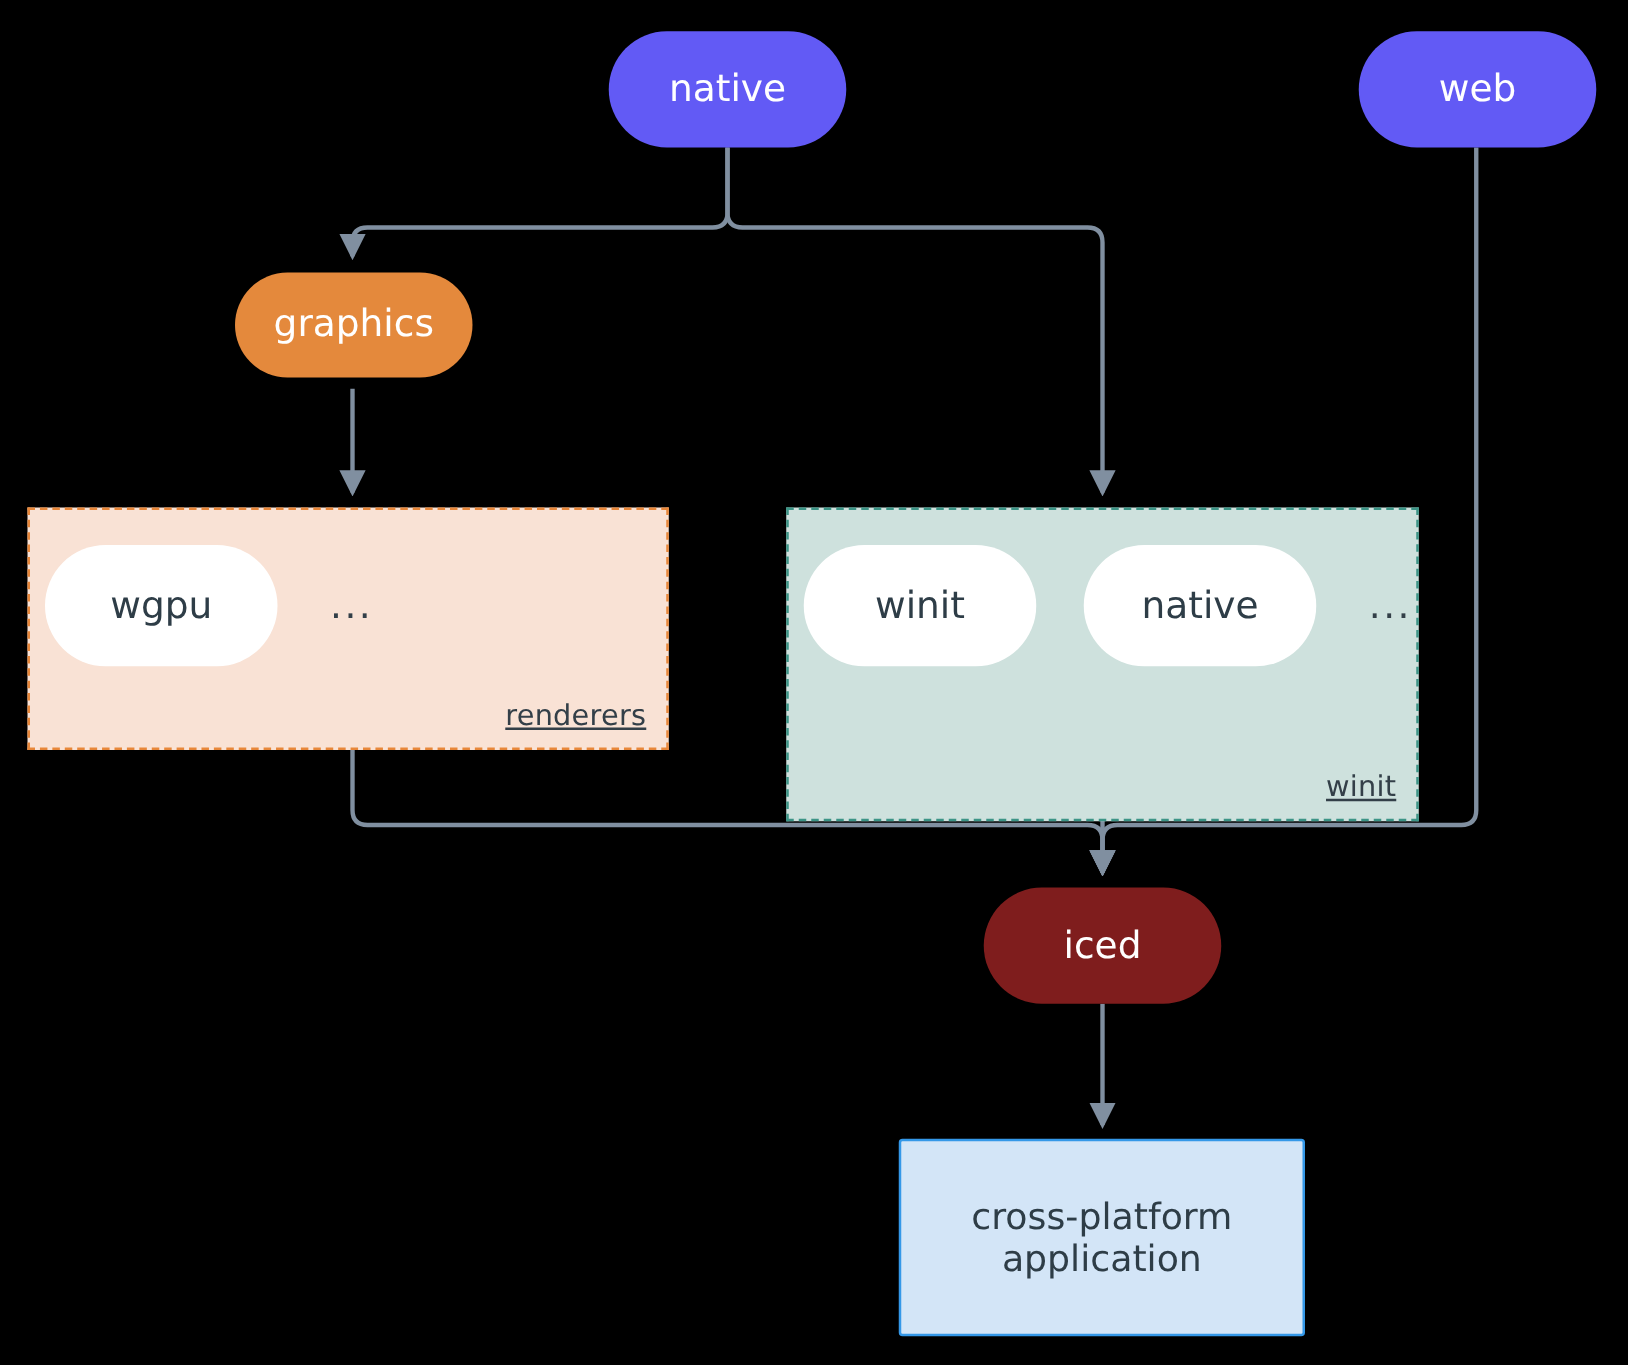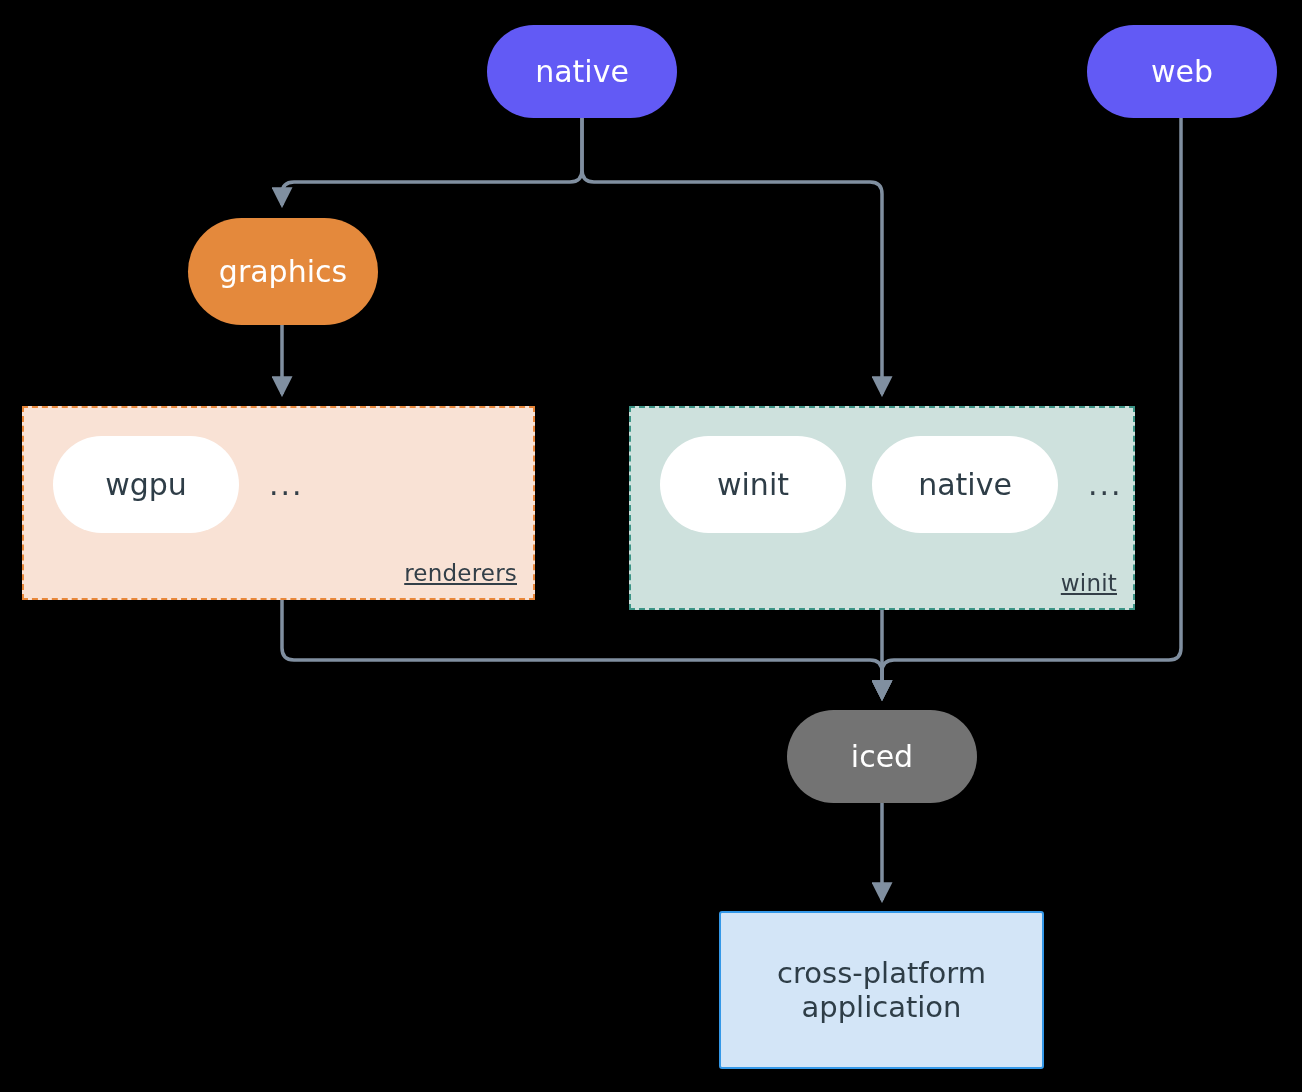--- a/index.html
+++ b/index.html
@@ -56,31 +56,31 @@
     width: 190px;
     height: 93px;
     background: #625af5;
     color: #ffffff;
     font-size: 30px;
   }
   .node-graphics {
     left: 188px;
     top: 218px;
     width: 190px;
-    height: 107px;
+    height: 84px;
     background: #e4893c;
     color: #ffffff;
     font-size: 30px;
   }
   .node-iced {
     left: 787px;
     top: 710px;
     width: 190px;
     height: 93px;
-    background: #737373;
+    background: #7f1d1d;
     color: #ffffff;
     font-size: 30px;
   }
   .node-application {
     left: 719px;
     top: 911px;
     width: 325px;
     height: 158px;
     background: #d3e5f7;
     border: 2px solid #3498e8;
@@ -99,40 +99,40 @@
     top: 406px;
     width: 513px;
     height: 194px;
     background: #f9e2d5;
     border: 2px dashed #e8873a;
   }
   .group-shells {
     left: 629px;
     top: 406px;
     width: 506px;
-    height: 204px;
+    height: 251px;
     background: #cee1dd;
     border: 2px dashed #3c9486;
   }
   .group-label {
     position: absolute;
     right: 16px;
     bottom: 12px;
     font-size: 23px;
     color: #333f48;
     letter-spacing: 0.2px;
     text-decoration: underline;
   }
   .group-items {
     position: absolute;
-    left: 29px;
+    left: 12px;
     top: 28px;
     display: flex;
     align-items: center;
-    gap: 26px;
+    gap: 38px;
   }
   .chip {
     min-width: 186px;
     height: 97px;
     background: #ffffff;
     border-radius: 999px;
     display: flex;
     align-items: center;
     justify-content: center;
     color: #2e3d47;

